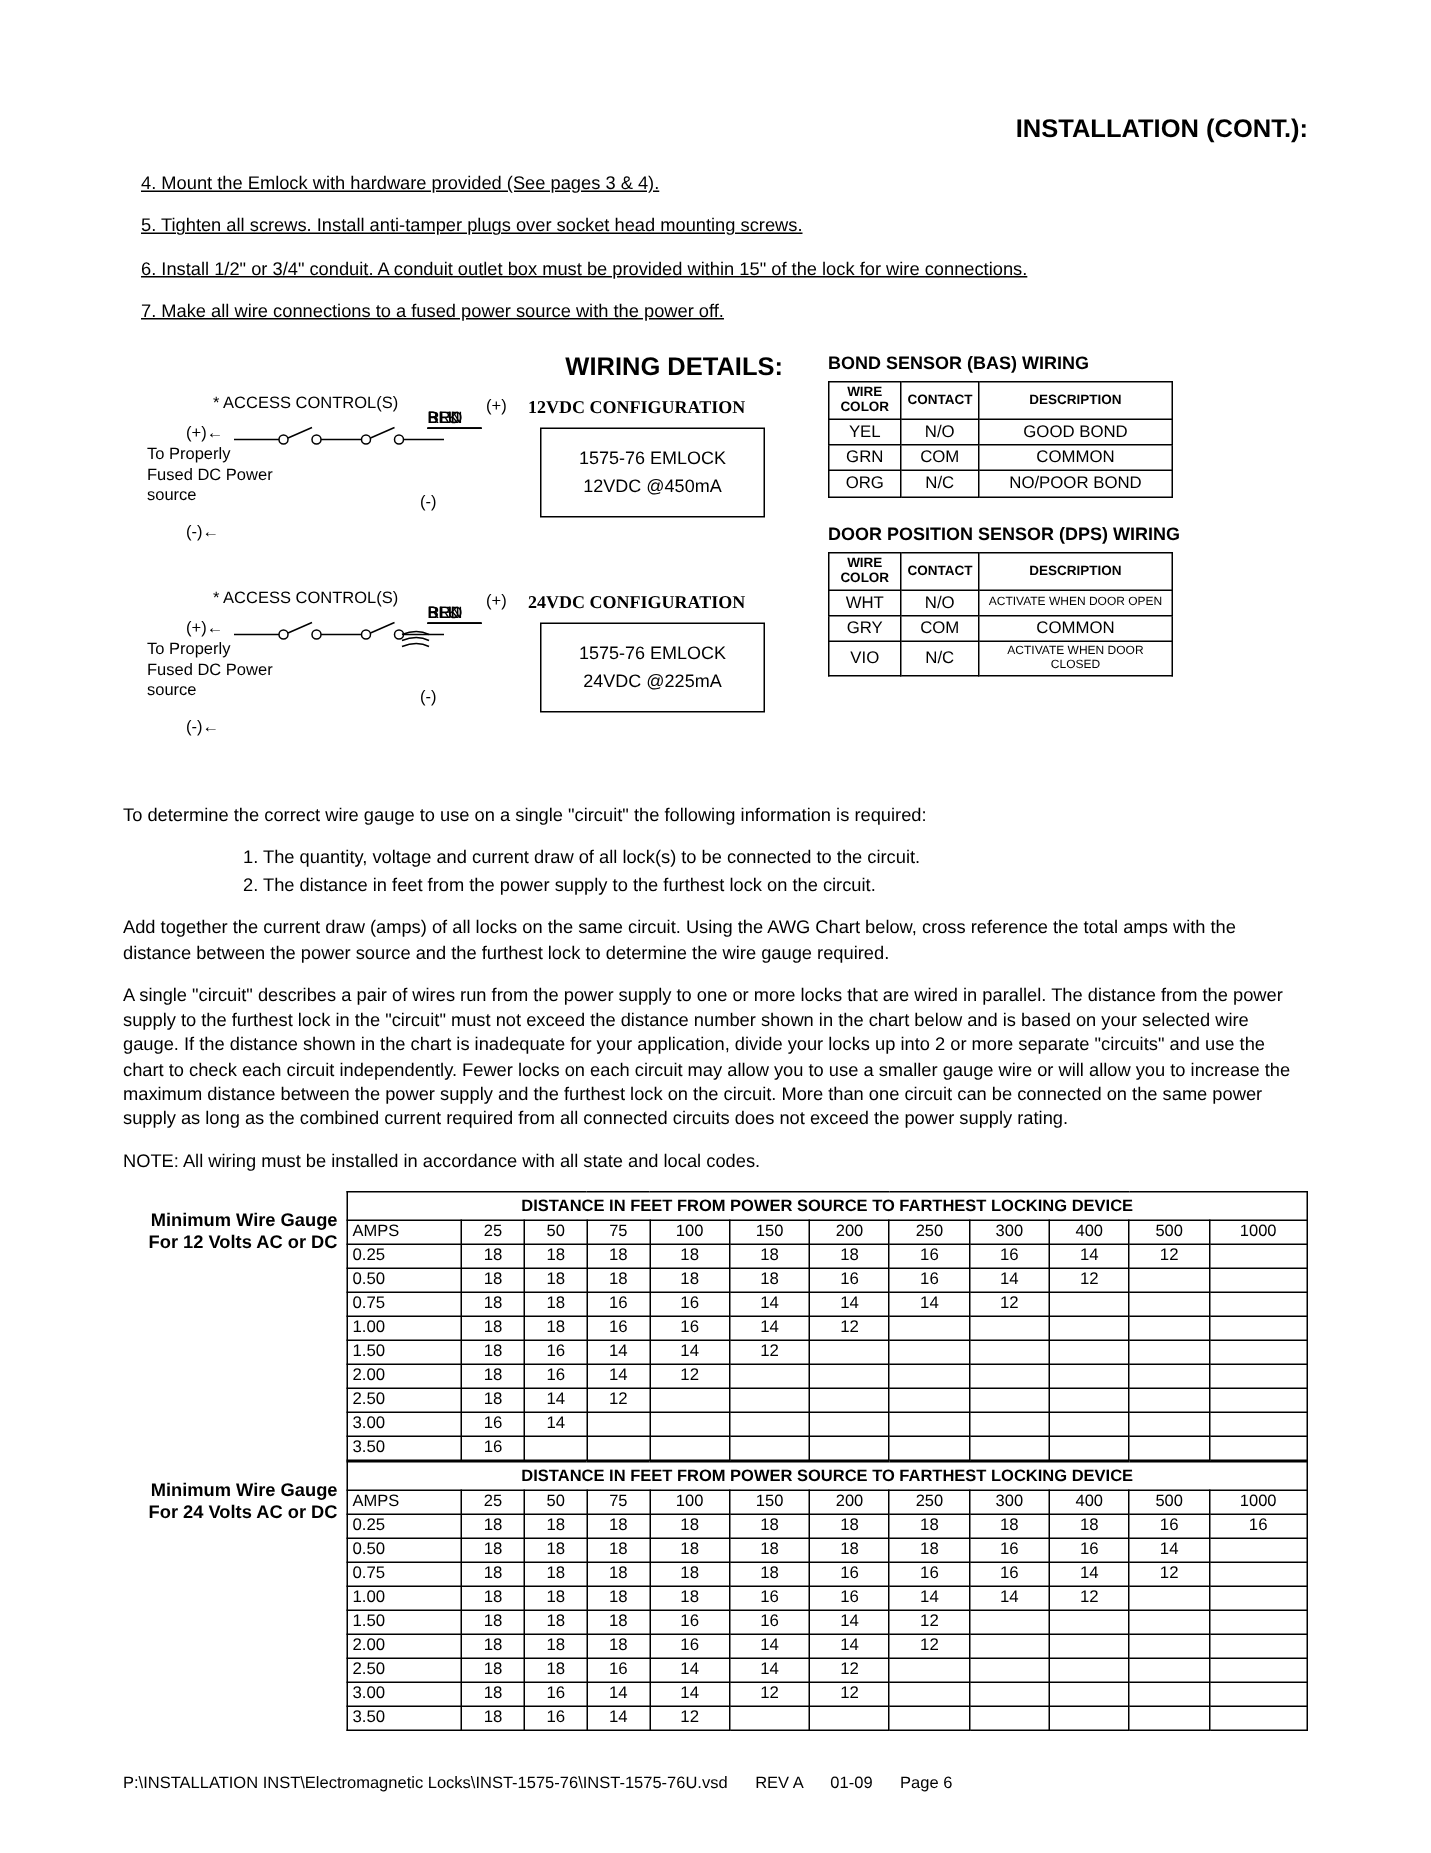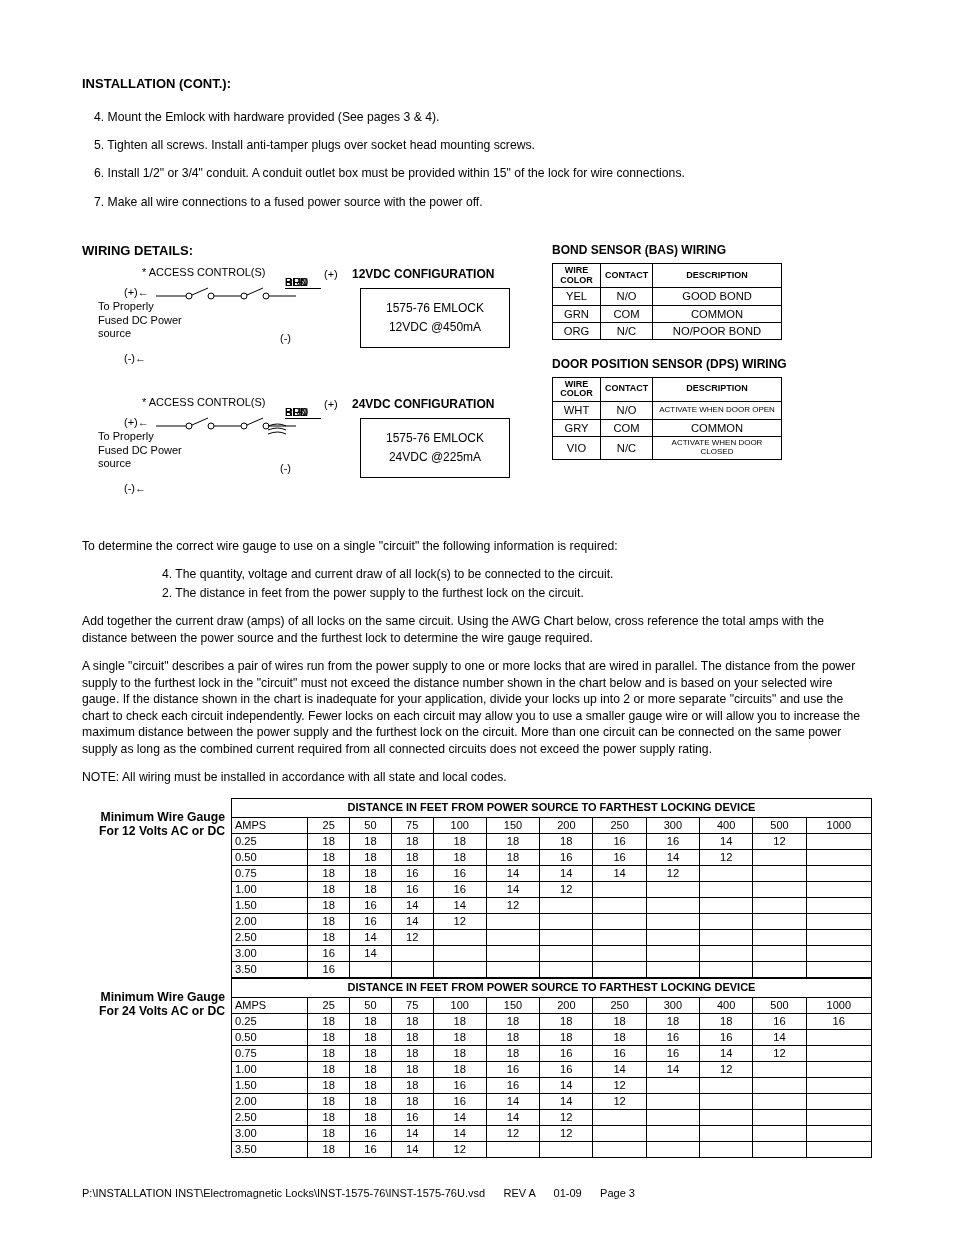--- a/index.html
+++ b/index.html
@@ -6,22 +6,22 @@
     font-family: Arial, Helvetica, sans-serif;
     font-size: 12.2px;
     color: #000;
     background: #fff;
     width: 954px;
     margin: 0;
     padding: 75px 82px 50px 82px;
     box-sizing: border-box;
     line-height: 1.35;
   }
-  h2 { font-size: 13px; font-weight: bold; margin: 0 0 16px 0; }
-  .steps { margin: 0 0 32px 12px; }
+  h2 { font-size: 17px; font-weight: bold; margin: 0 0 16px 0; text-align: right; }
+  .steps { margin: 0 0 18px 12px; text-decoration: underline; }
   .steps div { margin-bottom: 12px; }
   .row { display: flex; align-items: flex-start; gap: 30px; }
   .diagram-col { width: 440px; }
   .tables-col { flex: 1; }
   .small-tbl { border-collapse: collapse; font-size: 11.2px; margin-bottom: 16px; table-layout: fixed; width: 230px; }
   .small-tbl th, .small-tbl td { border: 1px solid #000; padding: 2px 4px; text-align: center; vertical-align: middle; line-height: 1.1; }
   .small-tbl th { font-size: 9px; font-weight: bold; }
   .small-tbl .desc-th { font-size: 9px; }
   .sub-head { font-weight: bold; font-size: 12px; margin-bottom: 4px; }
   .para { margin: 12px 0; }
@@ -30,21 +30,21 @@
   .awg-block { display:flex; align-items:flex-start; gap:4px; margin-top:8px; }
   .awg-label { width:143px; font-size:12.2px; text-align:right; padding-top:12px; padding-right:2px; line-height:1.2;font-weight:bold; }
   .awg-tbl { border-collapse: collapse; font-size: 11.2px; flex:1;border-radius:14px; }
   .awg-tbl td, .awg-tbl th { border: 1px solid #000; padding: 0 4px; text-align: center; height:15px; line-height:15px; }
   .awg-tbl .title-row th { border-left:1px solid #000; border-right:1px solid #000; border-top:1px solid #000; font-weight:bold; font-size:11px; height:18px; }
   .awg-tbl .head-row td { font-size:11px; }
   .awg-tbl .amps { text-align:left; padding-left:3px; }
   .footer { margin-top: 28px; font-size: 11px; }
   
   .diag { position:relative; height:130px; font-size:11px; }
-  .diag .title { position:absolute; font-weight:bold; font-size:12px; }
+  .diag .title { position:absolute; font-weight:bold; font-size:12px;font-family:Liberation Serif, serif; }
   .diag .box { position:absolute; border:1px solid #000; text-align:center; padding:10px 8px; font-size:12px; line-height:1.6; }
   .diag .txt { position:absolute; line-height:1.25; }
   .diag .wire { position:absolute; font-size:11px; border-bottom:1px solid #000; line-height:12px; }
 </style>
 </head>
 <body>
 
 <h2>INSTALLATION (CONT.):</h2>
 
 <div class="steps">
@@ -186,21 +186,21 @@
             <td>N/C</td>
             <td style="font-size:8px;">ACTIVATE WHEN DOOR CLOSED</td>
           </tr>
     </tbody>
       </table>
   </div>
 </div>
 
 <div class="para">To determine the correct wire gauge to use on a single "circuit" the following information is required:</div>
 <div class="list-in">
-  <div>4.  The quantity, voltage and current draw of all lock(s) to be connected to the circuit.</div>
+  <div>1.  The quantity, voltage and current draw of all lock(s) to be connected to the circuit.</div>
   <div>2.  The distance in feet from the power supply to the furthest lock on the circuit.</div>
 </div>
 <div class="para">Add together the current draw (amps) of all locks on the same circuit.  Using the AWG Chart below, cross reference the total amps with the distance between the power source and the furthest lock to determine the wire gauge required.</div>
 <div class="para">A single "circuit" describes a pair of wires run from the power supply to one or more locks that are wired in parallel.  The distance from the power supply to the furthest lock in the "circuit" must not exceed the distance number shown in the chart below and is based on your selected wire gauge.  If the distance shown in the chart is inadequate for your application, divide your locks up into 2 or more separate "circuits" and use the chart to check each circuit independently.  Fewer locks on each circuit may allow you to use a smaller gauge wire or will allow you to increase the maximum distance between the power supply and the furthest lock on the circuit.  More than one circuit can be connected on the same power supply as long as the combined current required from all connected circuits does not exceed the power supply rating.</div>
 <div class="para">NOTE:  All wiring must be installed in accordance with all state and local codes.</div>
 
 <div class="awg-block">
   <div class="awg-label">Minimum Wire Gauge For 12 Volts AC or DC</div>
   <table class="awg-tbl" id="awg-0">
       <tbody>
@@ -502,14 +502,14 @@
     </table>
 </div>
 
 <div class="footer">
   <span>P:\INSTALLATION INST\Electromagnetic Locks\INST-1575-76\INST-1575-76U.vsd</span>
   &nbsp;&nbsp;&nbsp;&nbsp;
   <span>REV A</span>
   &nbsp;&nbsp;&nbsp;&nbsp;
   <span>01-09</span>
   &nbsp;&nbsp;&nbsp;&nbsp;
-  <span>Page 3</span>
+  <span>Page 6</span>
 </div>
 
 </body></html>

